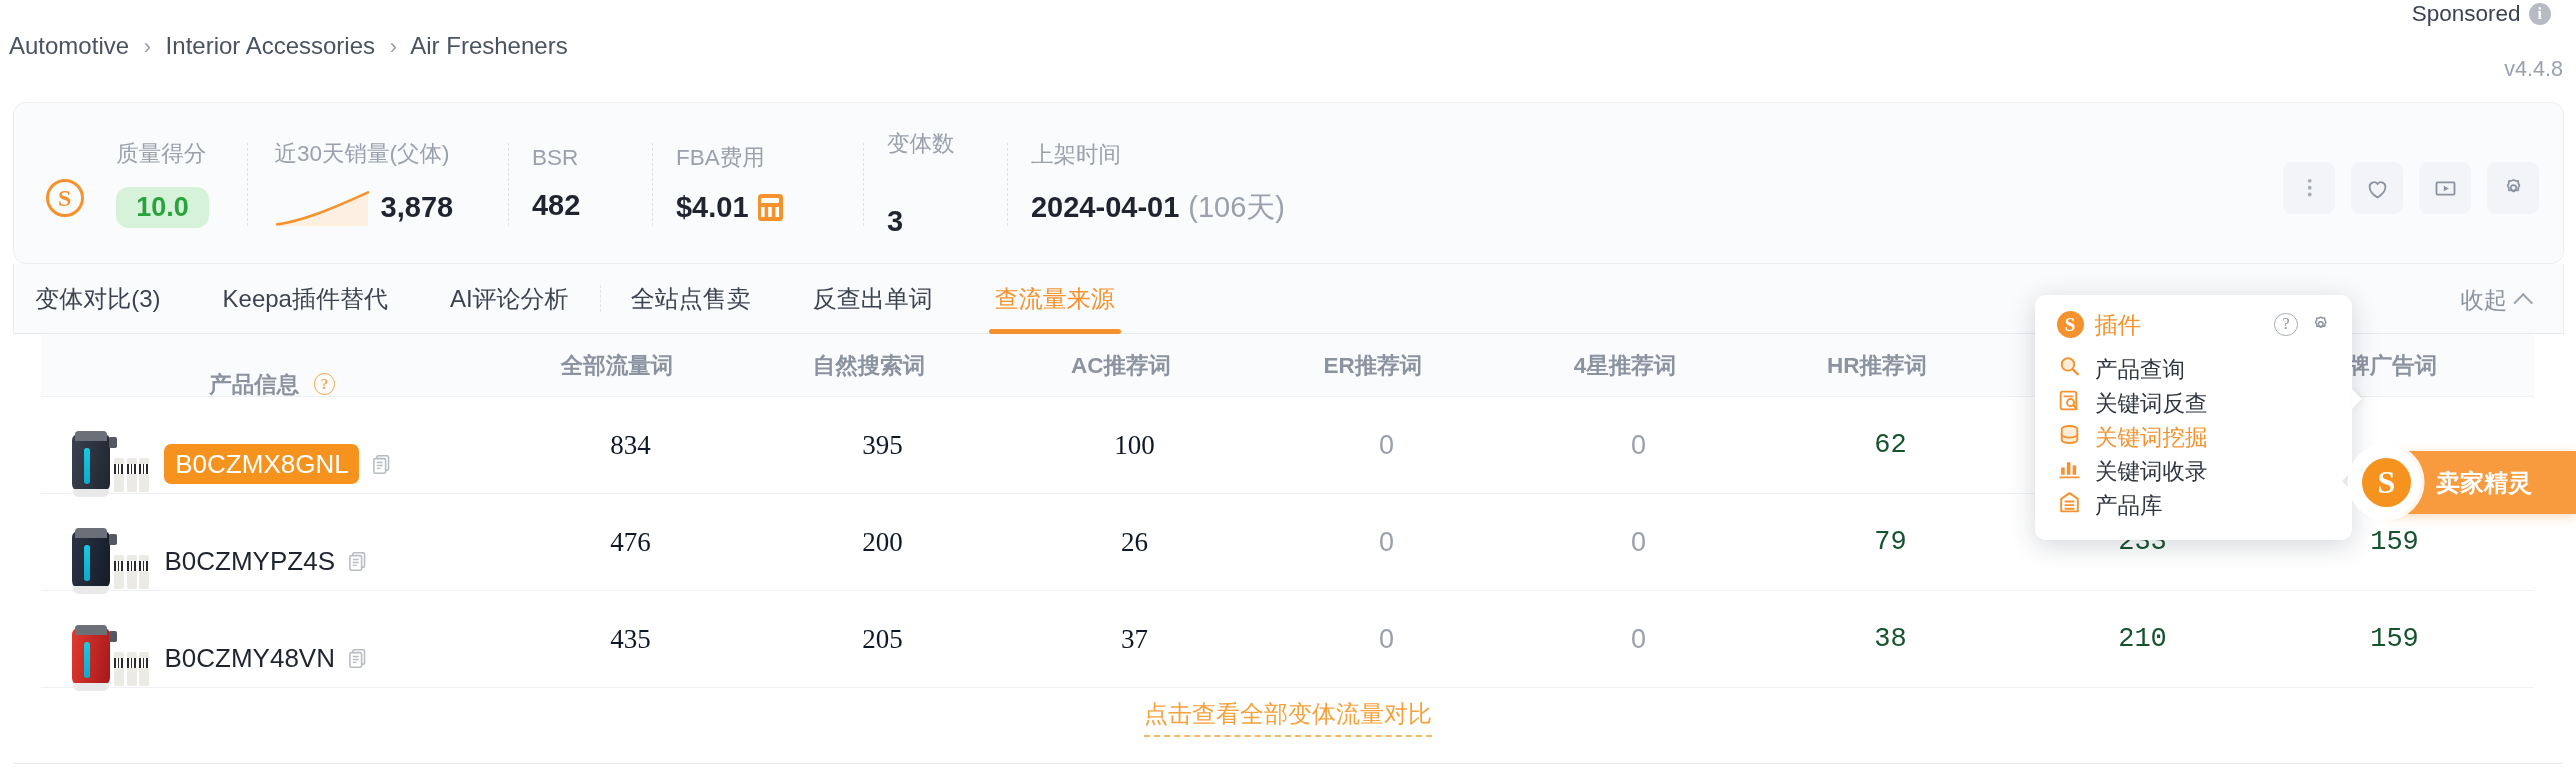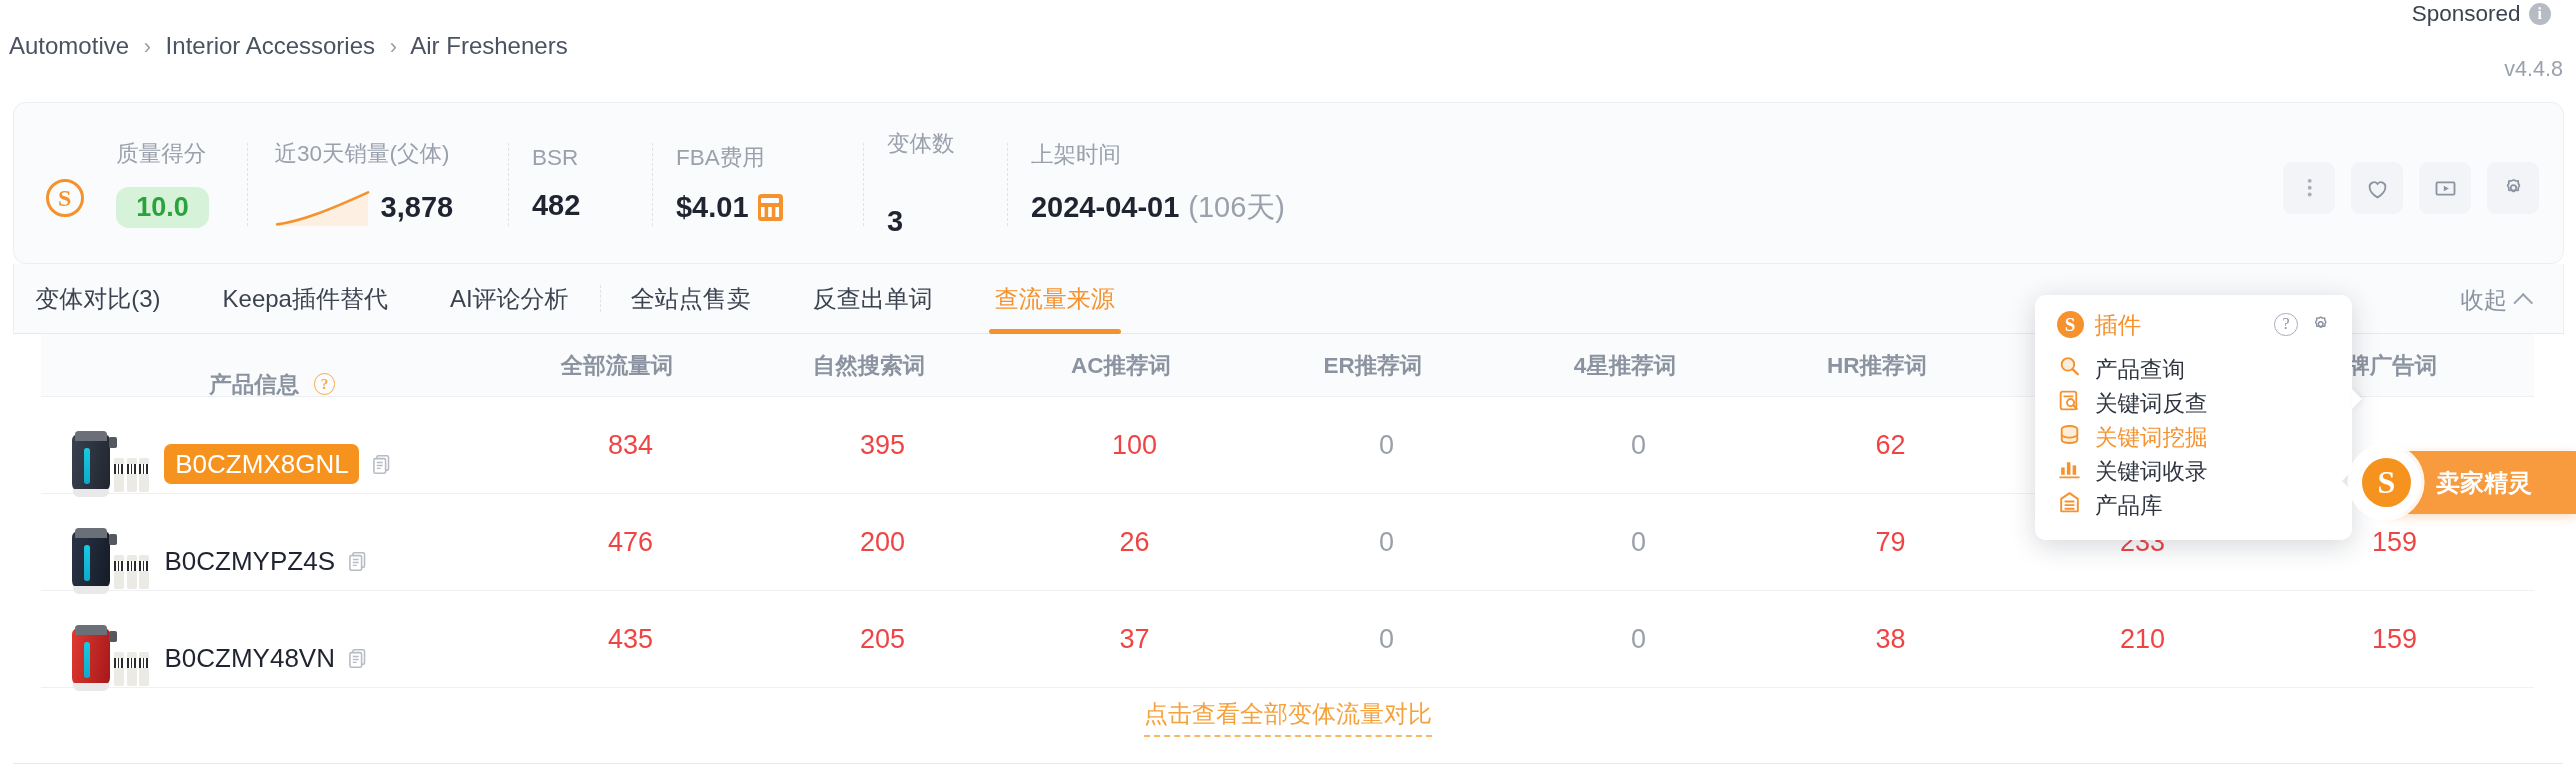--- a/index.html
+++ b/index.html
@@ -157,22 +157,22 @@
   }
   .trow {
     display: flex; height: 97px; align-items: center;
     border-bottom: 0.9px solid #eef0f3; background: #fff; justify-content: center;
   }
   .cell {
     font-size: 27px; display: flex; align-items: center; justify-content: center;
   }
   .col-prod { width: 450px; justify-content: flex-start; padding-left: 12.6px; gap: 14.4px; margin-top: 38px; }
   .col-num  { width: 252px; }
-  .v-orange { color: #ef4444; }
-  .v-blue   { color: #ef4444; }
+  .v-orange { color: #0f172a; font-family: Liberation Serif, serif; }
+  .v-blue   { color: #14532d; font-family: Liberation Mono, monospace; }
   .v-zero   { color: #99a0ab; }
   .asin {
     font-size: 26px; color: #1f2430;
     display: inline-flex; align-items: center; gap: 10.8px;
   }
   .asin.hl .txt {
     background: #f6921e; color: #fff; border-radius: 7.2px; padding: 4.5px 10.8px;
     font-weight: normal;
   }
   .copy-ico { width: 23.4px; height: 25px; display: inline-block; }

